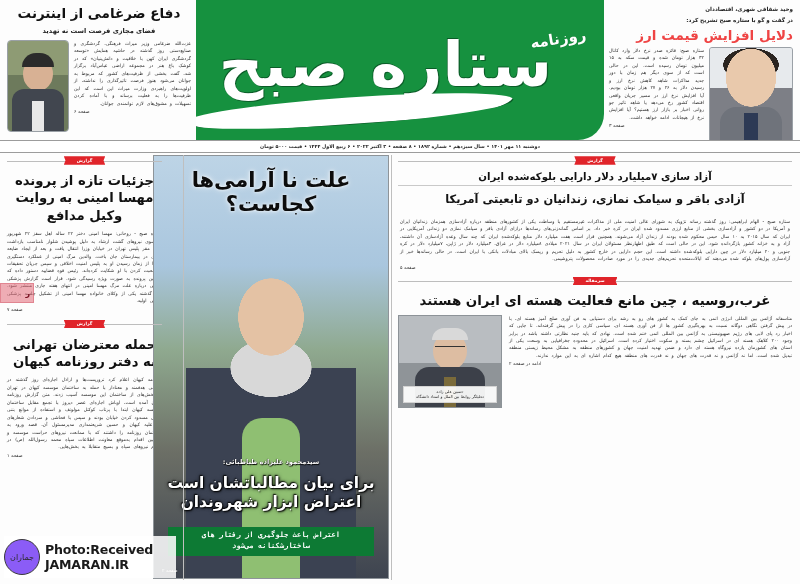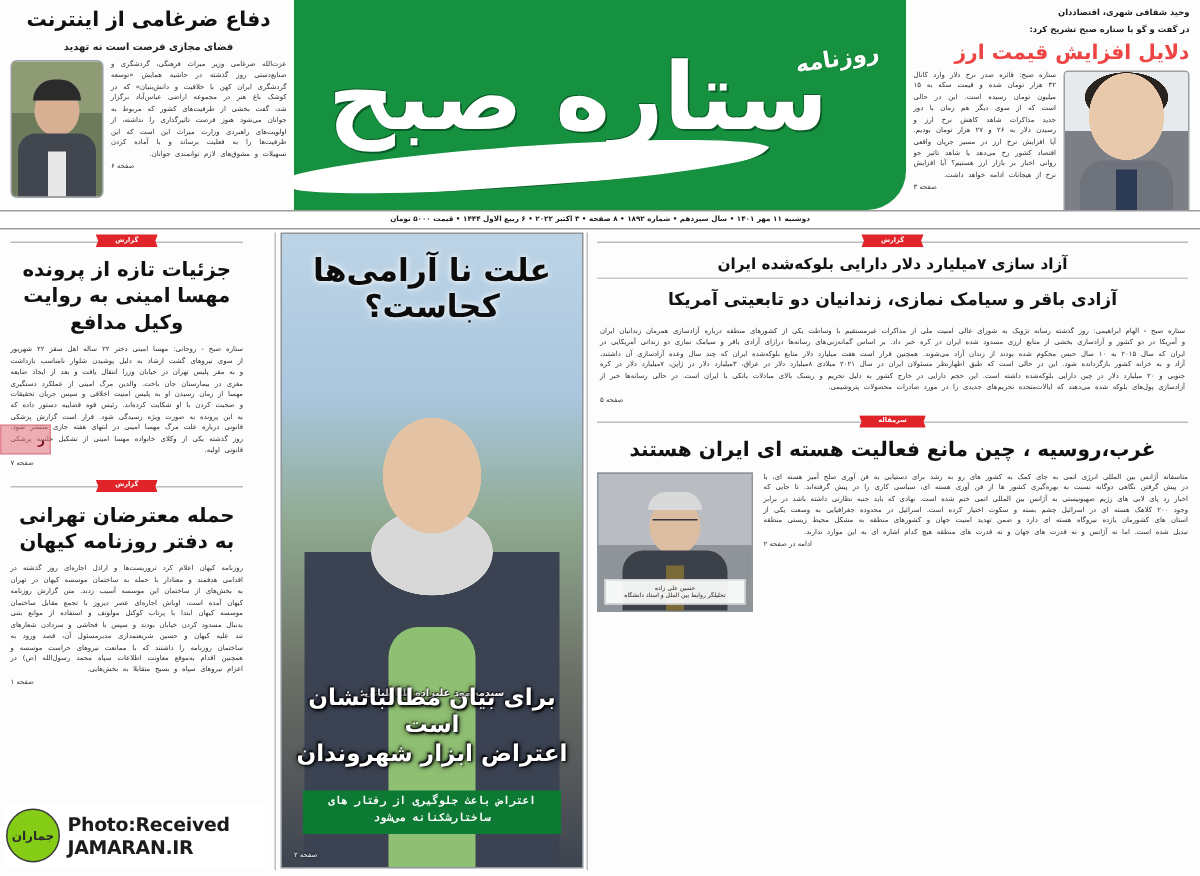--- a/index.html
+++ b/index.html
@@ -303,21 +303,21 @@
   }
 
   
   #col-center {
     width: 208px;
     padding: 2px 3px 4px 3px;
     position: relative;
   }
   #center-photo {
     position: relative;
-    width: 202px;
+    width: 236px;
     height: 424px;
     border: 1px solid #8e9499;
     overflow: hidden;
     background: linear-gradient(180deg,#bdd4e6 0%, #a9c6de 26%, #8fa98f 46%, #6c6f66 70%, #3e4450 100%);
   }
   
   #center-photo .top-head {
     position: absolute;
     top: 12px; left: 0; right: 0;
     text-align: center;
@@ -437,27 +437,27 @@
     display: flex;
     flex-direction: row;
     align-items: center;
     gap: 5px;
     direction: ltr;
     z-index: 9;
   }
   #wm-logo {
     width: 36px; height: 36px;
     border-radius: 50%;
-    background: #84cc16;
+    background: #8b5cf6;
     border: 1.6px solid #3a3a3a;
     display: flex;
     align-items: center;
     justify-content: center;
     font-size: 8px;
-    font-weight: bold;
+    font-weight: normal;
     color: #2b2b2b;
     flex: 0 0 36px;
     text-align: right;
   }
   #wm-text {
     display: flex;
     flex-direction: column;
     line-height: 1.22;
   }
   #wm-text .l1, #wm-text .l2 {

